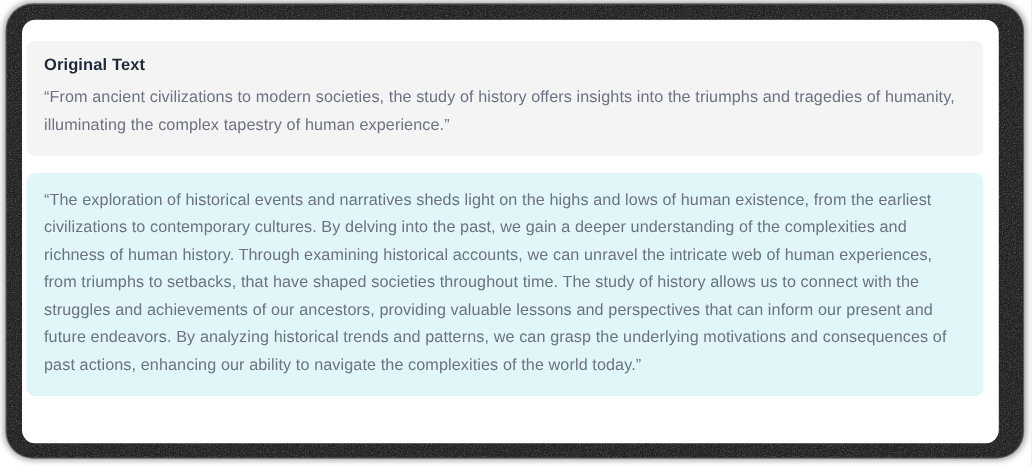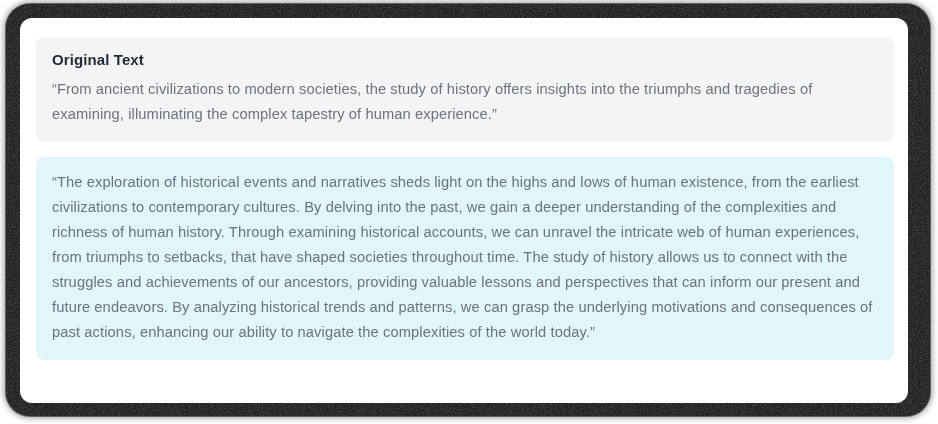--- a/index.html
+++ b/index.html
@@ -29,21 +29,21 @@
     left: 0; top: 0; width: 100%; height: 100%;
     display: block;
     pointer-events: none;
   }
   
   .card {
     position: absolute;
     left: 20px; top: 18px; right: 30px; bottom: 21px;
     background: #ffffff;
     border-radius: 12px;
-    padding: 19px 14px 19px 16px;
+    padding: 19px 14px 19px 4px;
   }
   .box {
     border-radius: 8px;
     padding: 13px 16px 15px 16px;
   }
   .box + .box { margin-top: 15px; }
   .box-original   { background: #f4f4f5; }
   .box-paraphrase { background: #e0f6f8; }
   .box-title {
     margin: 0 0 7px 0;
@@ -78,21 +78,21 @@
       </filter>
       <rect width="100%" height="100%" filter="url(#grainDark)" opacity="0.55"></rect>
       <rect width="100%" height="100%" filter="url(#grainLight)" opacity="0.35"></rect>
     </svg>
   </div>
 
   <div class="card" style="background: rgb(255, 255, 255);">
 
     <section class="box box-original" style="background: rgb(244, 244, 245);">
       <h2 class="box-title">Original Text</h2>
-      <p class="box-body">“From ancient civilizations to modern societies, the study of history offers insights into the triumphs and tragedies of examining, illuminating the complex tapestry of human experience.”</p>
+      <p class="box-body">“From ancient civilizations to modern societies, the study of history offers insights into the triumphs and tragedies of humanity, illuminating the complex tapestry of human experience.”</p>
     </section>
 
     <section class="box box-paraphrase" style="background: rgb(224, 246, 248);">
       <p class="box-body">“The exploration of historical events and narratives sheds light on the highs and lows of human existence, from the earliest civilizations to contemporary cultures. By delving into the past, we gain a deeper understanding of the complexities and richness of human history. Through examining historical accounts, we can unravel the intricate web of human experiences, from triumphs to setbacks, that have shaped societies throughout time. The study of history allows us to connect with the struggles and achievements of our ancestors, providing valuable lessons and perspectives that can inform our present and future endeavors. By analyzing historical trends and patterns, we can grasp the underlying motivations and consequences of past actions, enhancing our ability to navigate the complexities of the world today.”</p>
     </section>
 
   </div>
 </div>
 
 </body></html>

